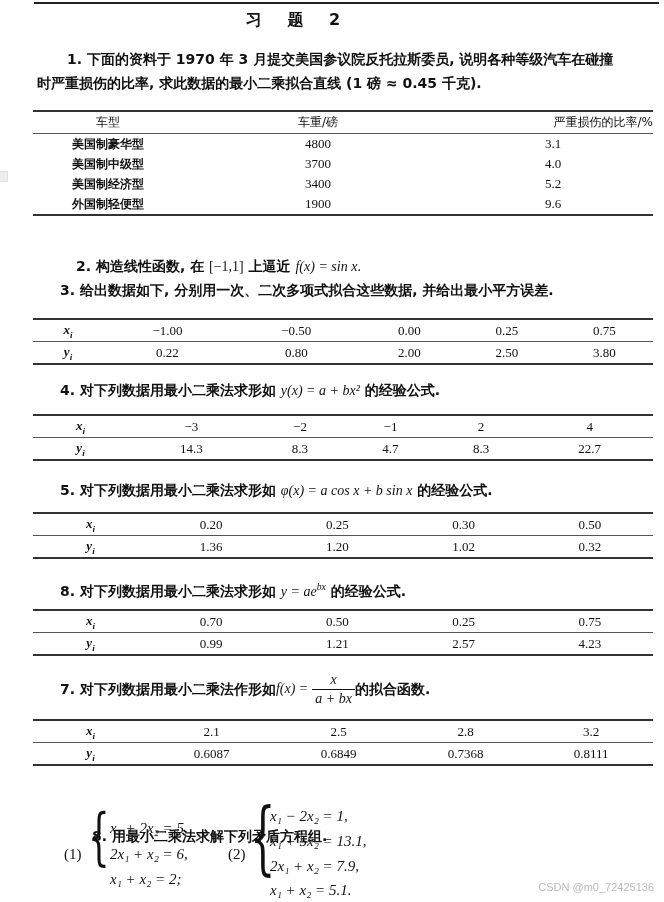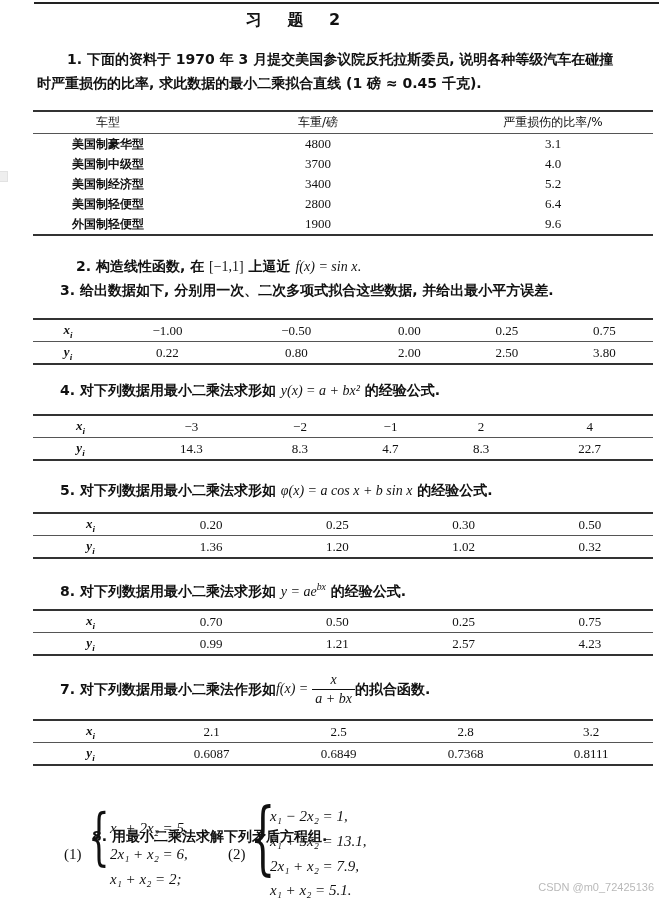--- a/index.html
+++ b/index.html
@@ -45,41 +45,36 @@
   <div style="text-indent:30px;">1. 下面的资料于 1970 年 3 月提交美国参议院反托拉斯委员, 说明各种等级汽车在碰撞</div>
   <div>时严重损伤的比率, 求此数据的最小二乘拟合直线 (1 磅 ≈ 0.45 千克).</div>
 </div>
 <div style="position:absolute; left:15px; top:47px; width:20px;"></div>
 
 <table class="dt cars" style="top:110px;">
   <tbody>
       <tr class="sep">
     <th style="width:150px;">车型</th>
     <th style="width:270px;">车重/磅</th>
-    <th style="width:200px;">严重损伤的比率/%</th>
+    <th style="width:200px;text-align:right;">严重损伤的比率/%</th>
   </tr>
   <tr>
     <td class="cn">美国制豪华型</td>
     <td>4800</td>
     <td>3.1</td>
   </tr>
   <tr>
     <td class="cn">美国制中级型</td>
     <td>3700</td>
     <td>4.0</td>
   </tr>
   <tr>
     <td class="cn">美国制经济型</td>
     <td>3400</td>
     <td>5.2</td>
-  </tr>
-  <tr>
-    <td class="cn">美国制轻便型</td>
-    <td>2800</td>
-    <td>6.4</td>
   </tr>
   <tr>
     <td class="cn">外国制轻便型</td>
     <td>1900</td>
     <td>9.6</td>
   </tr>
 </tbody>
   </table>
 
 <div class="para" style="left:60px; top:254px;margin-left:16px;">

